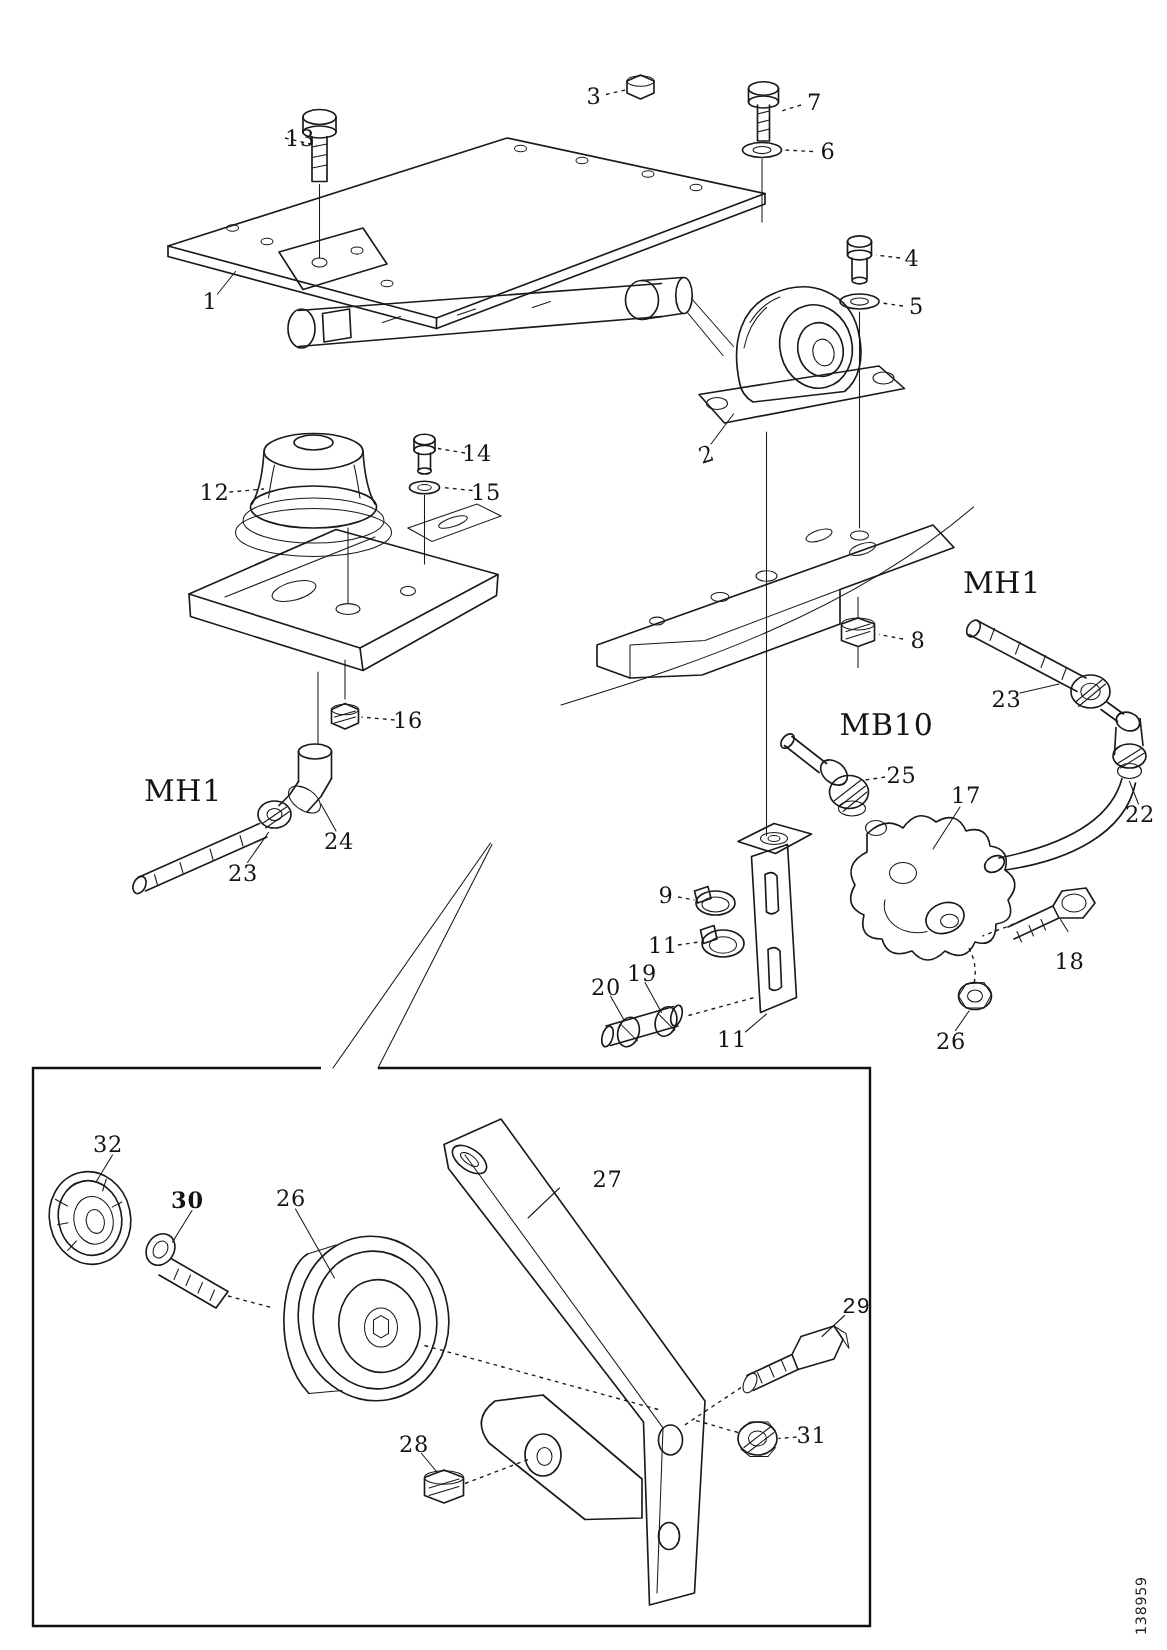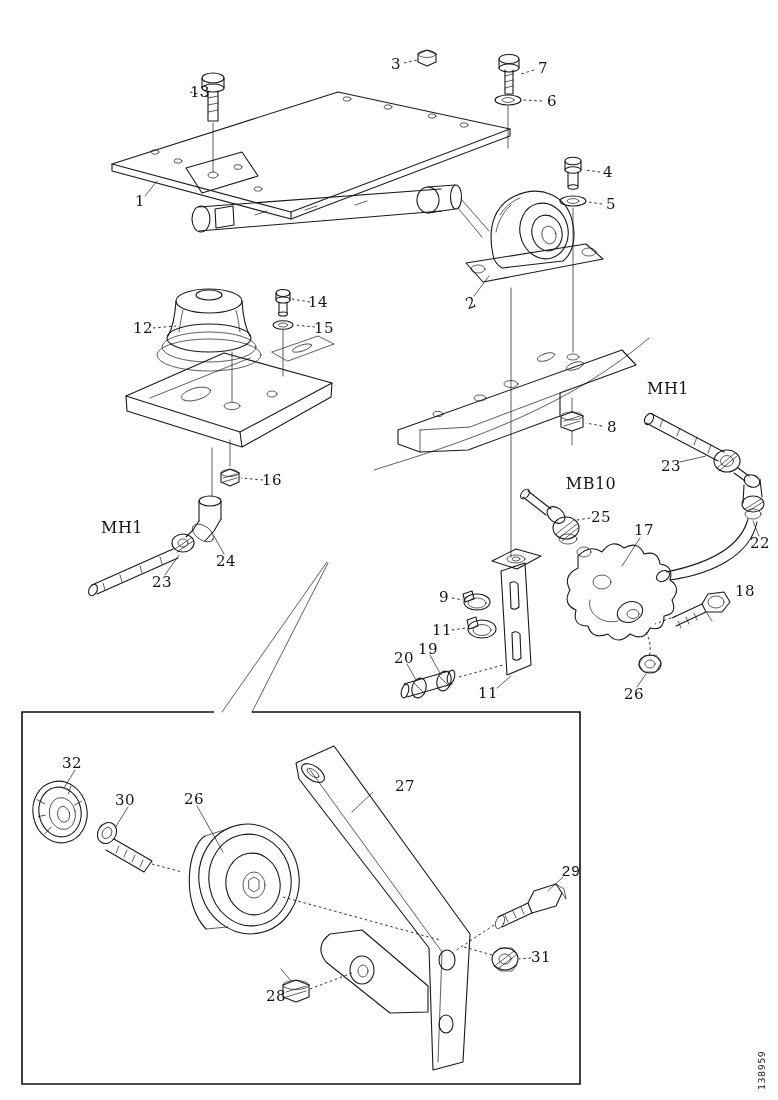--- a/index.html
+++ b/index.html
@@ -4,21 +4,21 @@
 <style>
   html,body { margin:0; padding:0; background:#ffffff; }
   body { width:778px; height:1100px; font-family:"DejaVu Serif", serif; }
   .stage { position:relative; width:778px; height:1100px; background:#fff; overflow:hidden; }
   .stage svg { position:absolute; left:0; top:0; }
   .callout {
     position:absolute; transform:translate(-50%,-50%);
     font-size:15px; color:#141414; letter-spacing:.5px; white-space:nowrap;
     font-family:"DejaVu Serif", serif;
   }
-  .callout.big { font-size:16px; }
+  .callout.big { font-size:20px; }
   .callout.rot { transform:translate(-50%,-50%) rotate(-18deg); }
   .fig-number {
     position:absolute; left:756px; top:1090px;
     transform:rotate(-90deg); transform-origin:0 0;
     font-size:9.5px; color:#222; letter-spacing:.5px;
     font-family:"DejaVu Sans", sans-serif;
   }
   .ln  { fill:none; stroke:#1a1a1a; stroke-width:1.1; stroke-linecap:round; stroke-linejoin:round; }
   .tn  { fill:none; stroke:#1a1a1a; stroke-width:.7; stroke-linecap:round; }
   .dsh { fill:none; stroke:#1a1a1a; stroke-width:.9; stroke-dasharray:2.5 2.8; }
@@ -398,23 +398,23 @@
   <div class="callout" style="left:226px; top:561px;">24</div>
   <div class="callout big" style="left:591px; top:483px;">MB10</div>
   <div class="callout" style="left:601px; top:517px;">25</div>
   <div class="callout" style="left:644px; top:530px;">17</div>
   <div class="callout" style="left:444px; top:597px;">9</div>
   <div class="callout" style="left:442px; top:630px;">11</div>
   <div class="callout" style="left:428px; top:649px;">19</div>
   <div class="callout" style="left:404px; top:658px;">20</div>
   <div class="callout" style="left:488px; top:693px;">11</div>
   <div class="callout" style="left:634px; top:694px;">26</div>
-  <div class="callout" style="left:713px; top:591px;margin-left:32px;">18</div>
+  <div class="callout" style="left:713px; top:641px;">18</div>
   <div class="callout" style="left:72px;  top:763px;">32</div>
-  <div class="callout" style="left:125px; top:800px;">30</div>
+  <div class="callout" style="left:125px; top:800px;font-weight:bold;">30</div>
   <div class="callout" style="left:194px; top:799px;">26</div>
   <div class="callout" style="left:378px; top:786px;margin-left:27px;">27</div>
   <div class="callout" style="left:571px; top:872px;font-family:Liberation Mono, monospace;">29</div>
   <div class="callout" style="left:541px; top:957px;">31</div>
-  <div class="callout" style="left:276px; top:963px;margin-top:33px;">28</div>
+  <div class="callout" style="left:276px; top:963px;">28</div>
 
   <div class="fig-number">138959</div>
 </div>
 
 </body></html>

